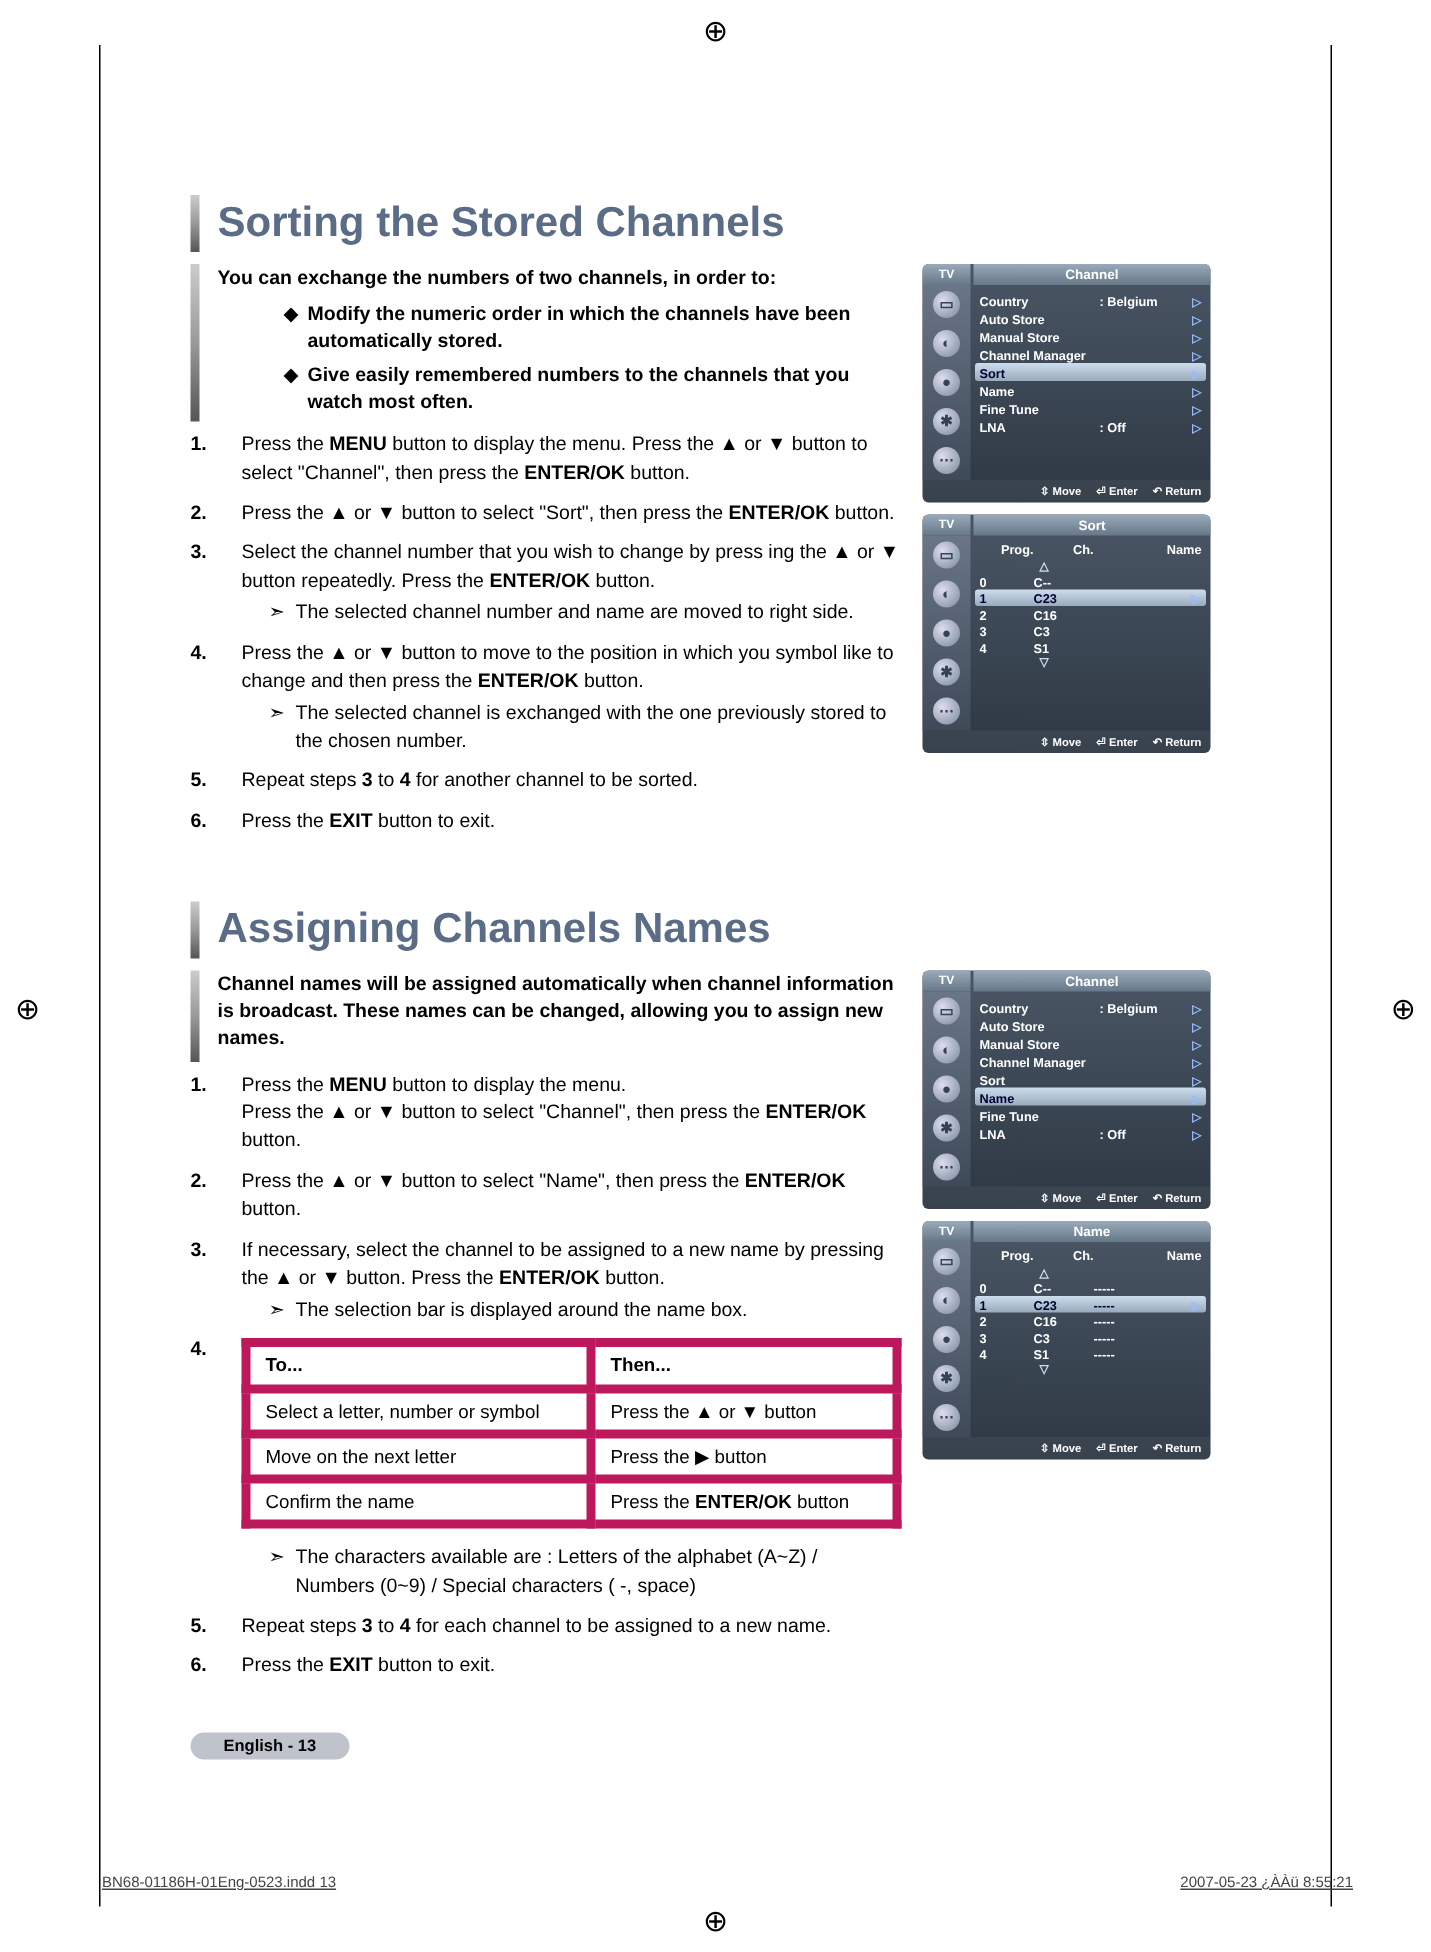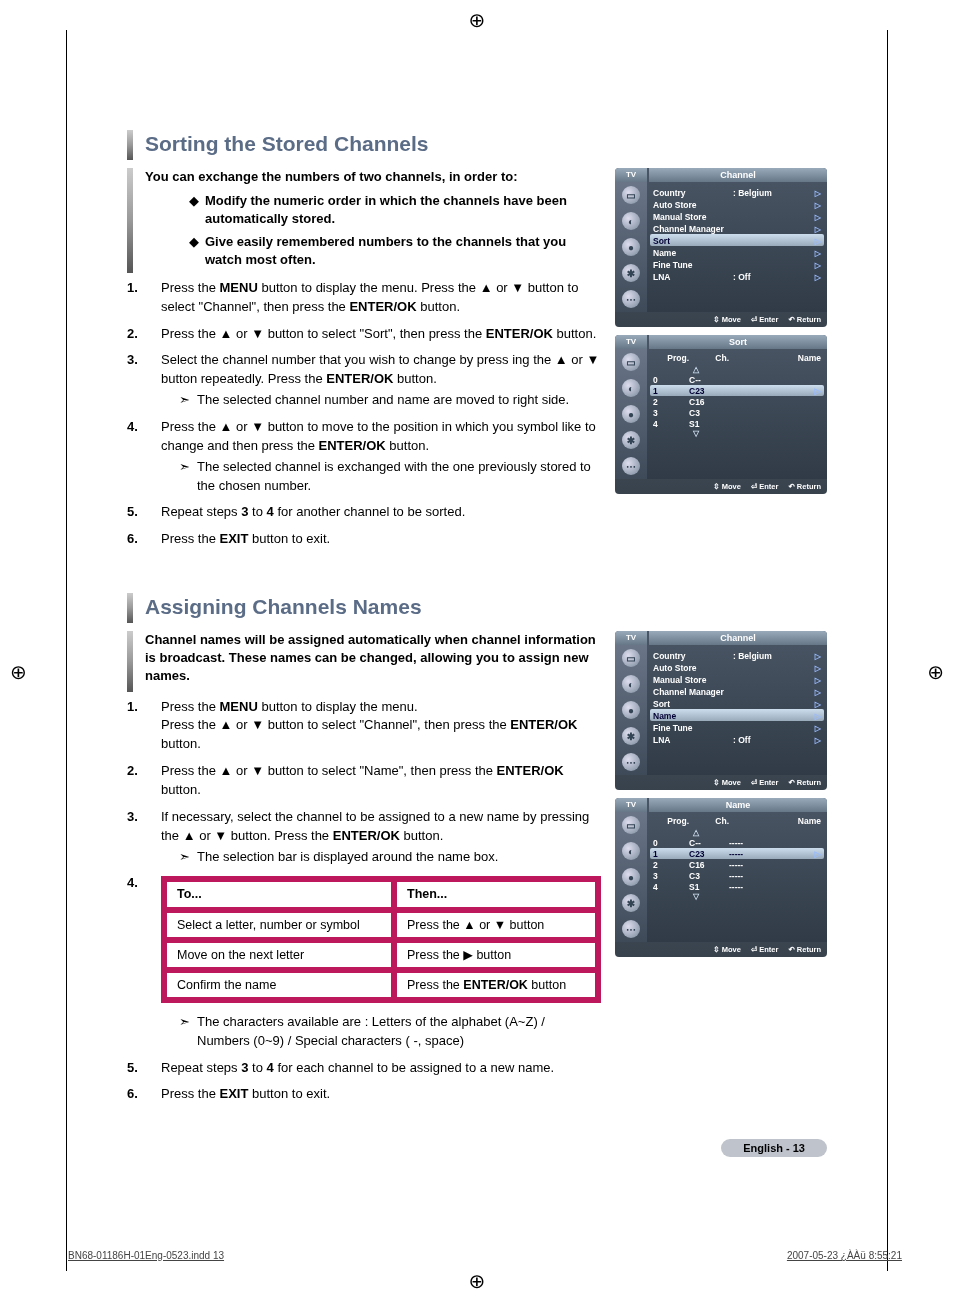--- a/index.html
+++ b/index.html
@@ -37,21 +37,21 @@
     display: flex;
     align-items: stretch;
     margin-bottom: 8px;
   }
   .section-header .bar {
     width: 6px;
     background: linear-gradient(to bottom, #ccc, #999, #555);
     margin-right: 12px;
   }
   .section-header h1 {
-    font-size: 21px;
+    font-size: 28px;
     font-weight: bold;
     color: #5b6c87;
     padding-top: 2px;
     padding-bottom: 4px;
   }
   .intro-block {
     display: flex;
     margin-bottom: 6px;
   }
   .intro-block .bar {
@@ -69,21 +69,21 @@
   .text-col { flex: 1; font-size: 13px; line-height: 1.45; }
   .screens-col { width: 212px; flex-shrink: 0; }
   .step { display: flex; margin-bottom: 8px; }
   .step .num { width: 34px; flex-shrink: 0; font-weight: bold; }
   .step .body { flex: 1; }
   .sub-arrow { display: flex; margin-left: 18px; margin-top: 2px; }
   .sub-arrow .arr { width: 18px; flex-shrink: 0; }
   .sub-arrow .txt { flex: 1; }
   
   .osd {
-    width: 212px;
+    width: 192px;
     background: linear-gradient(to bottom, #4a5665, #2e3844);
     border-radius: 4px;
     font-size: 8.5px;
     color: #fff;
     margin-bottom: 8px;
     overflow: hidden;
     font-weight: bold;
   }
   .osd-head { display: flex; }
   .osd-head .tv {
@@ -163,21 +163,21 @@
     font-size: 12.5px;
     margin-top: 2px;
   }
   table.act th, table.act td {
     border: 6px solid #be185d;
     padding: 3px 10px;
     text-align: left;
   }
   table.act th { font-weight: bold; }
   
-  .page-num-wrap { text-align:right; margin-top: 26px; }
+  .page-num-wrap { text-align:left; margin-top: 26px; }
   .page-num {
     display: inline-block;
     background: #bfc4cc;
     border-radius: 10px;
     padding: 3px 22px;
     font-size: 11px;
     font-weight: bold;
   }
   
   .doc-footer {

